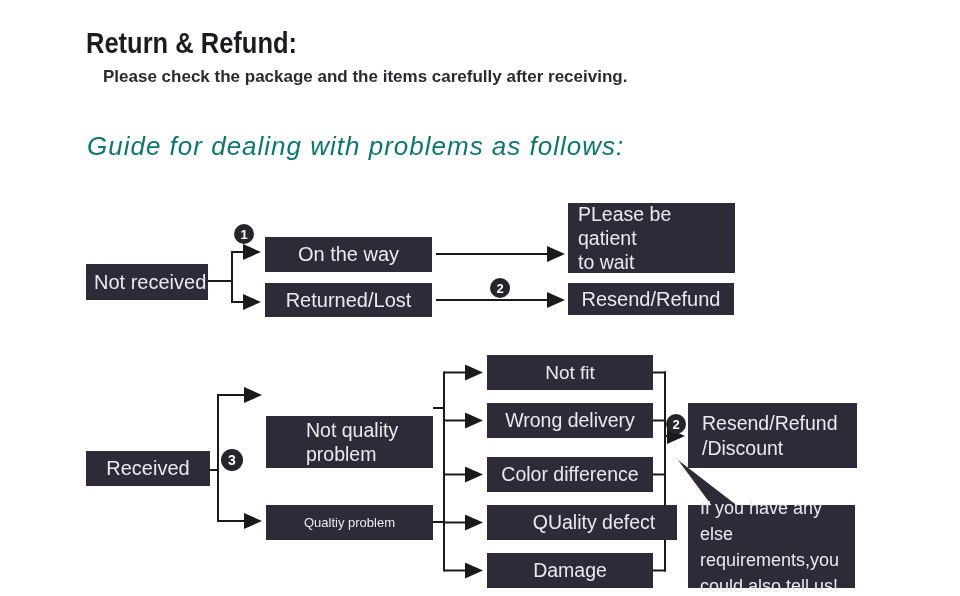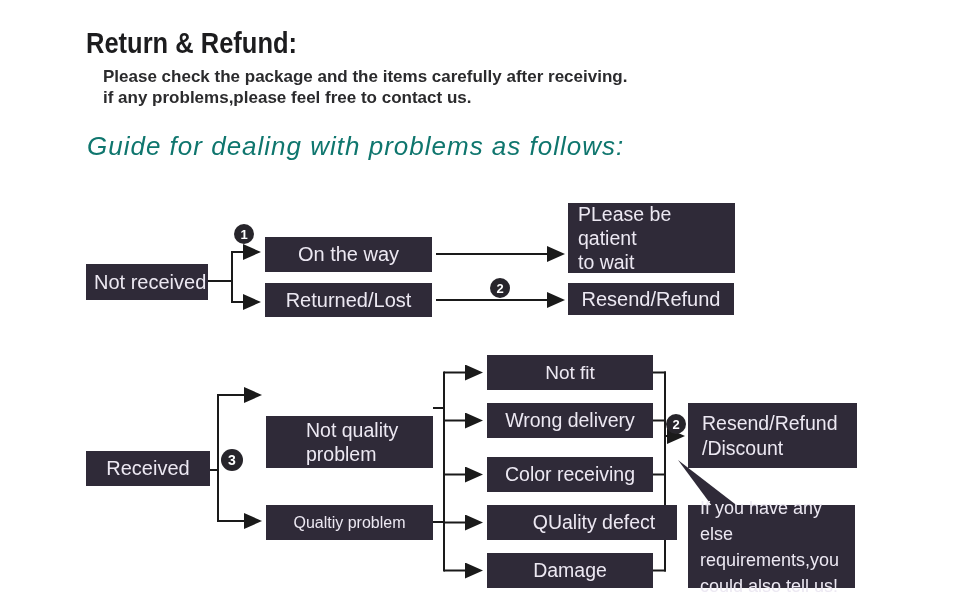--- a/index.html
+++ b/index.html
@@ -40,21 +40,20 @@
   }
 </style>
 </head>
 <body>
 
 <div id="canvas">
 
   <div class="hdr-title">Return &amp; Refund:</div>
   <div class="hdr-body">
     <div>Please check the package and the items carefully after receiving.</div>
-    <div>if any problems,please feel free to contact us.</div>
   </div>
   <div class="hdr-guide">Guide for dealing with problems as follows:</div>
 
   <svg class="connectors" width="960" height="596" viewBox="0 0 960 596">
     <defs>
       <marker id="arr" markerWidth="9" markerHeight="8" refX="7" refY="4" orient="auto">
         <path d="M0,0 L9,4 L0,8 z" fill="#1a1a1a"></path>
       </marker>
     </defs>
     <g stroke="#1a1a1a" stroke-width="2" fill="none">
@@ -100,25 +99,25 @@
   <div class="box" style="left:568px;top:283px;width:166px;height:32px;">Resend/Refund</div>
 
   <div class="badge" style="left:234px;top:224px;width:20px;height:20px;font-size:13px;">1</div>
   <div class="badge" style="left:490px;top:278px;width:20px;height:20px;font-size:13px;">2</div>
 
   <div class="box" style="left:86px;top:451px;width:124px;height:35px;">Received</div>
   <div class="box multiline" style="left:266px;top:384px;width:167px;height:52px;padding-left:40px;box-sizing:border-box;font-size:19.5px;line-height:24px;margin-top:32px;">
     <span>Not quality</span>
     <span>problem</span>
   </div>
-  <div class="box" style="left:266px;top:505px;width:167px;height:35px;font-size:16px;">Qualtiy problem</div>
+  <div class="box" style="left:266px;top:505px;width:167px;height:35px;font-size:13px;">Qualtiy problem</div>
 
   <div class="box" style="left:487px;top:355px;width:166px;height:35px;font-size:19px;">Not fit</div>
   <div class="box" style="left:487px;top:403px;width:166px;height:35px;font-size:19.5px;">Wrong delivery</div>
-  <div class="box" style="left:487px;top:457px;width:166px;height:35px;font-size:19.5px;">Color receiving</div>
+  <div class="box" style="left:487px;top:457px;width:166px;height:35px;font-size:19.5px;">Color difference</div>
   <div class="box" style="left:487px;top:505px;width:166px;height:35px;font-size:19.5px;padding-left:24px;">QUality defect</div>
   <div class="box" style="left:487px;top:553px;width:166px;height:35px;font-size:19.5px;">Damage</div>
 
   <div class="box multiline" style="left:688px;top:403px;width:169px;height:65px;padding-left:14px;box-sizing:border-box;font-size:19.5px;line-height:25px;">
     <span>Resend/Refund</span>
     <span>/Discount</span>
   </div>
 
   <div class="box multiline" style="left:688px;top:505px;width:167px;height:83px;padding-left:12px;box-sizing:border-box;font-size:18px;line-height:26px;">
     <span>If you have any else</span>

